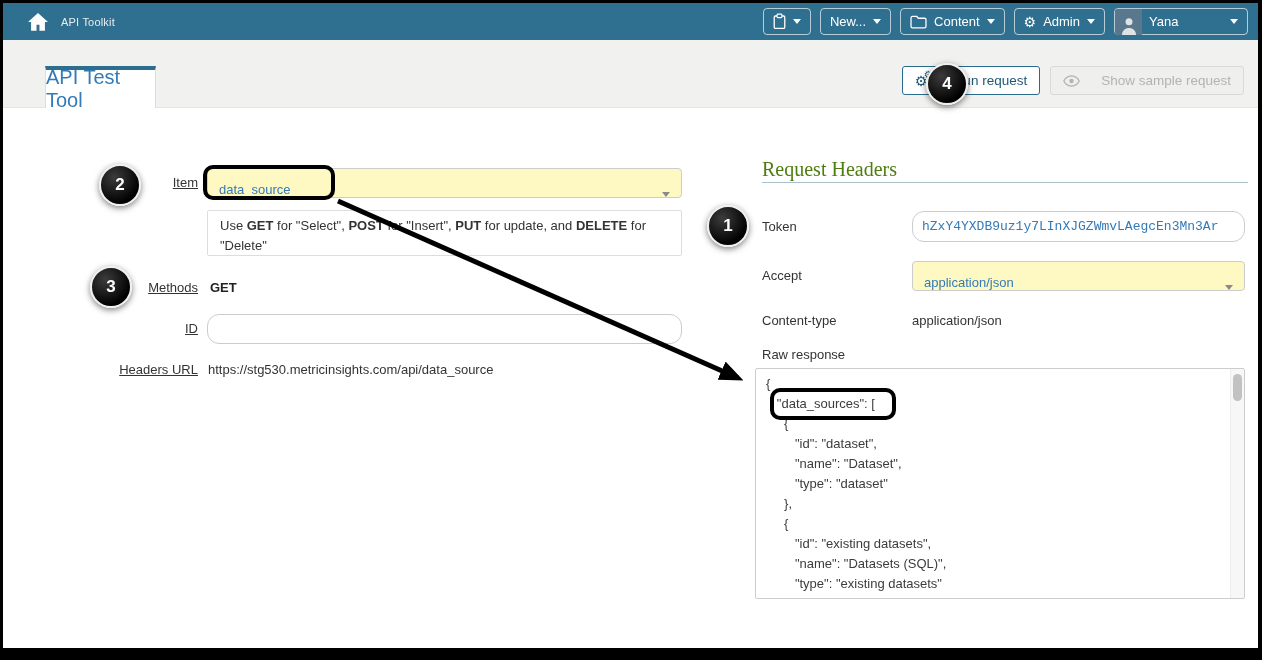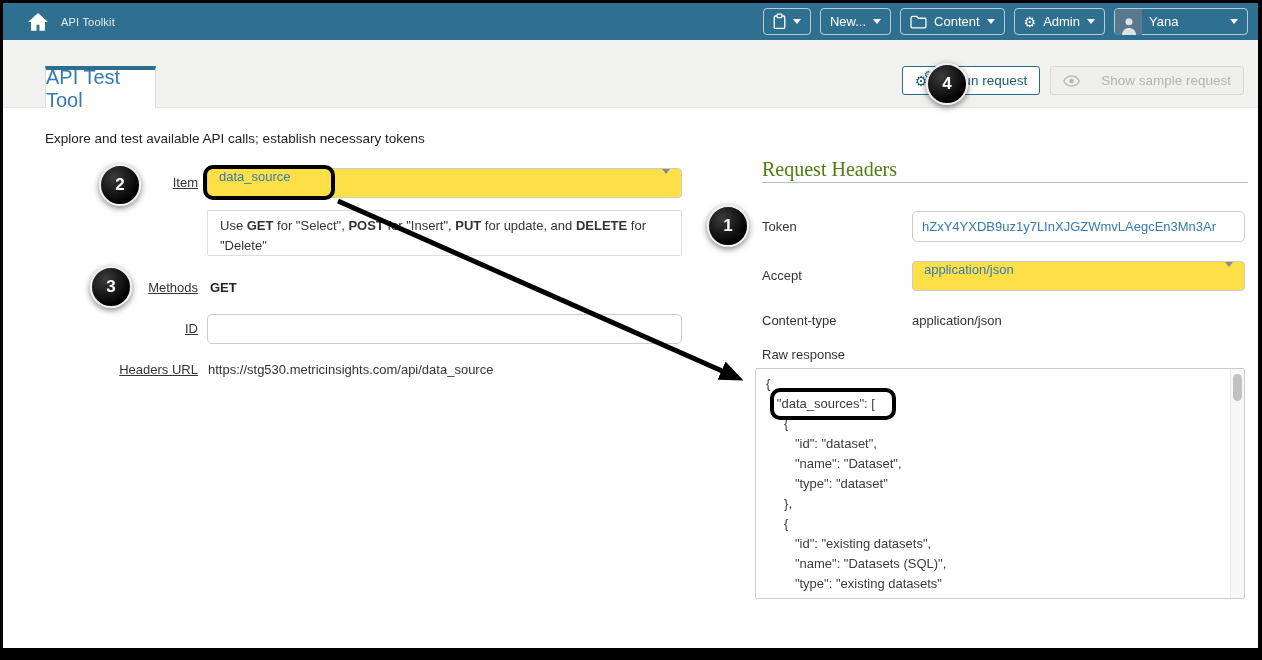--- a/index.html
+++ b/index.html
@@ -37,25 +37,25 @@
   .gears { position:relative; width:18px; height:16px; }
   .gears .g1 { position:absolute; left:0; top:0; font-size:14px; }
   .gears .g2 { position:absolute; left:9px; top:-4px; font-size:10px; }
 
   
   .content { position:relative; height:539px; background:#fff; font-size:13px; color:#333; }
   .abs { position:absolute; }
   .intro { left:42px; top:23px; font-size:13.5px; color:#222; }
 
   .flabel { width:100px; text-align:right; color:#333;text-decoration:underline; }
-  .select-box { border:1px solid #ccc; border-radius:4px; background:#fde047; display:flex; align-items:flex-start;
+  .select-box { border:1px solid #ccc; border-radius:4px; background:#fef9c3; display:flex; align-items:flex-end;
                 padding:0 11px; color:#337ab7; cursor:pointer; }
   .select-box .caret { margin-left:auto; color:#8a8a8a; }
-  .text-input { border:1px solid #ccc; border-radius:5px; padding:0 9px; font-size:13px;
-                font-family:Liberation Sans, sans-serif; color:#337ab7; width:100%; height:100%; outline:none; }
+  .text-input { border:1px solid #ccc; border-radius:12px; padding:0 9px; font-size:13px;
+                font-family:Liberation Mono, monospace; color:#337ab7; width:100%; height:100%; outline:none; }
   .help-box { border:1px solid #ddd; border-radius:2px; background:#fff; padding:5px 12px;
               line-height:20px; color:#333; }
   .bold { font-weight:bold; }
 
   .rh-title { font-family:"Liberation Serif","DejaVu Serif",serif; font-size:20px; color:#4d7c0f;
               padding-bottom:1px; border-bottom:1px solid #a9c0cd; }
   .static-val { color:#333; }
 
   .response-box { border:1px solid #ccc; border-radius:2px; background:#fff; overflow:hidden; display:flex; }
   .response-pre { flex:1; font-family:"Liberation Sans","DejaVu Sans",sans-serif; font-size:13px;
@@ -146,21 +146,20 @@
                 <path d="M10 1C5 1 1.7 5 1 7c.7 2 4 6 9 6s8.3-4 9-6c-.7-2-4-6-9-6z" fill="none" stroke="#b3b3b1" stroke-width="1.5"></path>
                 <circle cx="10" cy="7" r="2.6" fill="#b3b3b1"></circle>
               </svg>
         </span>
         <span>Show sample request</span>
       </button>
     </div>
   </div>
 
   <div class="content">
-    <div class="abs intro">Explore and test available API calls; establish necessary tokens</div>
 
     <div class="abs flabel" style="left:95px; top:60px; line-height:30px;">Item</div>
     <div class="abs select-box" style="left:204px; top:60px; width:475px; height:30px;">
       <span>data_source</span>
       <span class="caret"></span>
     </div>
 
     <div class="abs help-box" style="left:204px; top:102px; width:475px; height:46px;">
       <span>Use </span><span class="bold">GET</span><span> for "Select", </span><span class="bold">POST</span><span> for "Insert", </span><span class="bold">PUT</span><span> for update, and </span><span class="bold">DELETE</span><span> for "Delete"</span>
     </div>

